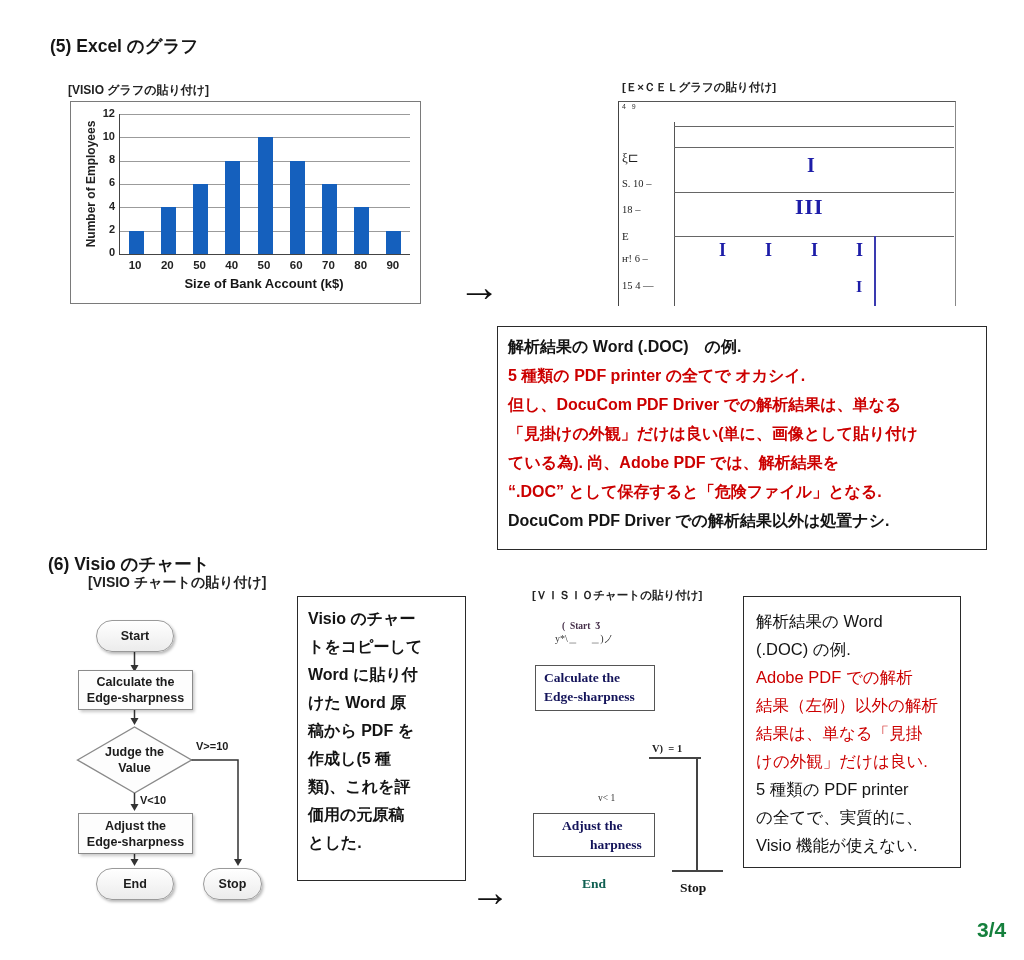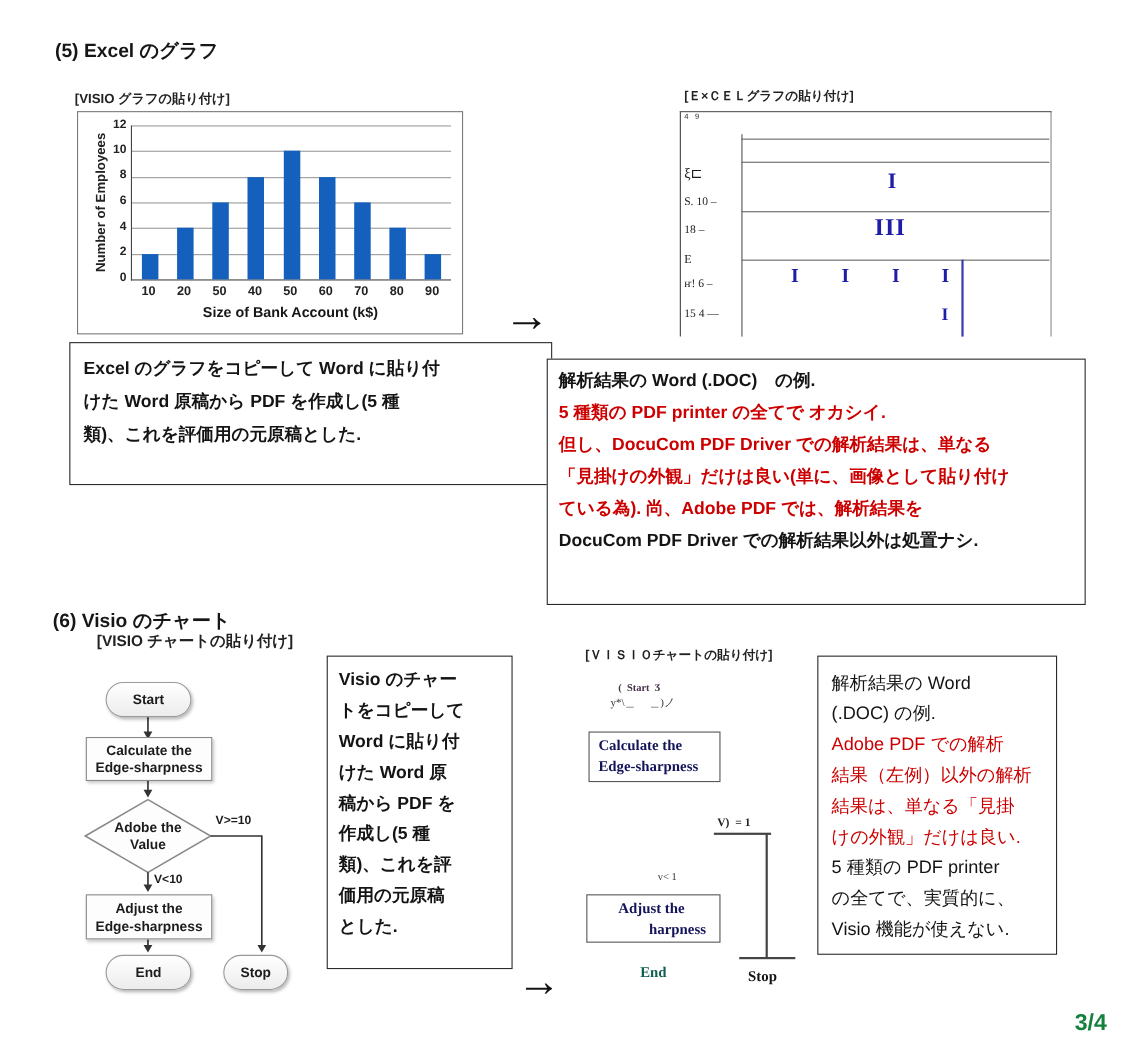--- a/index.html
+++ b/index.html
@@ -115,26 +115,20 @@
         <div>40</div>
         <div>50</div>
         <div>60</div>
         <div>70</div>
         <div>80</div>
         <div>90</div>
       </div>
     <div class="xaxis-title">Size of Bank Account (k$)</div>
   </div>
 
-  <div class="abs cap-box" style="left:63px;top:311px;width:413px;height:110px;padding:9px 12px;
-       font-size:16px;font-weight:600;line-height:30px;">
-      <div class="tl c-black">Excel のグラフをコピーして Word に貼り付</div>
-      <div class="tl c-black">けた Word 原稿から PDF を作成し(5 種</div>
-      <div class="tl c-black">類)、これを評価用の元原稿とした.</div>
-    </div>
 
   <div class="abs big-arrow" style="left:458px;top:266px;">→</div>
 
   <div class="abs paste-label" style="left:622px;top:80px;font-weight:600;font-size:11.5px;">[Ｅ×ＣＥＬグラフの貼り付け]</div>
 
   <div class="abs broken-ex" style="left:618px;top:101px;width:336px;height:204px;">
     <div class="bx-corner">4 9</div>
     <div class="bx-innerline"></div>
     <div class="bx-h" style="top:24px;"></div>
     <div class="bx-h" style="top:45px;"></div>
@@ -156,20 +150,21 @@
       <div class="bg" style="left: 237px; top: 176px; font-size: 16px; color: rgb(29, 29, 168);">I</div>
     </div>
 
   <div class="abs cap-box" style="left:497px;top:326px;width:468px;height:212px;padding:5px 10px;
        font-size:16px;font-weight:bold;line-height:29px;">
       <div class="tl c-black">解析結果の Word (.DOC)　の例.</div>
       <div class="tl c-red">5 種類の PDF printer  の全てで  オカシイ.</div>
       <div class="tl c-red">但し、DocuCom PDF Driver での解析結果は、単なる</div>
       <div class="tl c-red">「見掛けの外観」だけは良い(単に、画像として貼り付け</div>
       <div class="tl c-red">ている為).  尚、Adobe  PDF では、解析結果を</div>
+      <div class="tl c-red">“.DOC” として保存すると「危険ファイル」となる.</div>
       <div class="tl c-black">DocuCom PDF Driver での解析結果以外は処置ナシ.</div>
     </div>
 
   <div class="abs sec-heading" style="left:48px;top:552px;">(6) Visio のチャート</div>
 
   <div class="abs paste-label" style="left:88px;top:574px;font-size:14px;">[VISIO チャートの貼り付け]</div>
 
   <div class="abs fc" style="left:55px;top:610px;">
     <svg width="215" height="300" viewBox="0 0 215 300">
       <line x1="79.5" y1="40" x2="79.5" y2="56" stroke="#333" stroke-width="1.5"></line>
@@ -183,21 +178,21 @@
       <polygon points="75.5,194 83.5,194 79.5,201" fill="#333"></polygon>
       <line x1="79.5" y1="242" x2="79.5" y2="250" stroke="#333" stroke-width="1.5"></line>
       <polygon points="75.5,249 83.5,249 79.5,256" fill="#333"></polygon>
     </svg>
     <div class="node terminal" style="left:41px;top:10px;width:76px;height:30px;">Start</div>
     <div class="node process" style="left:23px;top:60px;width:113px;height:38px;">
         <div class="tl">Calculate the</div>
         <div class="tl">Edge-sharpness</div>
       </div>
     <div class="node" style="left:23px;top:133px;width:113px;height:34px;">
-        <div class="tl">Adobe the</div>
+        <div class="tl">Judge the</div>
         <div class="tl">Value</div>
       </div>
     <div class="branch-label" style="left:141px;top:130px;">V&gt;=10</div>
     <div class="branch-label" style="left:85px;top:184px;">V&lt;10</div>
     <div class="node process" style="left:23px;top:203px;width:113px;height:39px;">
         <div class="tl">Adjust the</div>
         <div class="tl">Edge-sharpness</div>
       </div>
     <div class="node terminal" style="left:41px;top:258px;width:76px;height:30px;">End</div>
     <div class="node terminal" style="left:148px;top:258px;width:57px;height:30px;">Stop</div>

